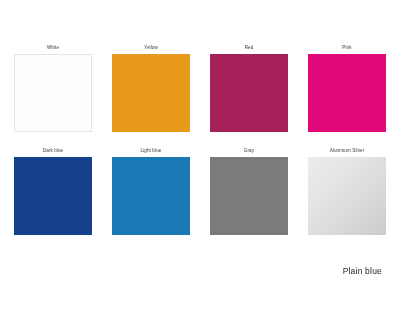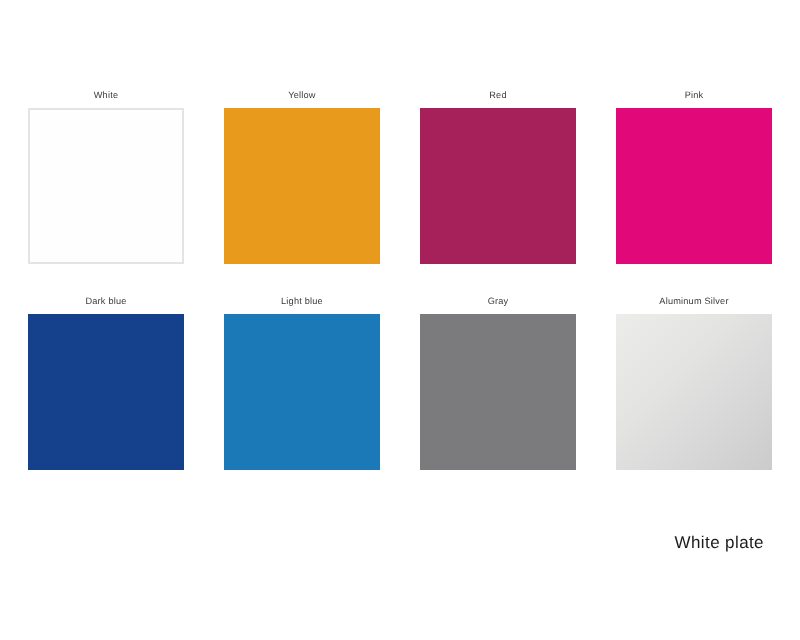--- a/index.html
+++ b/index.html
@@ -124,15 +124,15 @@
       <div class="swatch-chip chip-gray"></div>
     </div>
 
     <div class="swatch-cell">
       <div class="swatch-label">Aluminum Silver</div>
       <div class="swatch-chip chip-silver"></div>
     </div>
 
   </div>
 
-  <div class="figure-caption">White plate</div>
+  <div class="figure-caption">Plain blue</div>
 
 </div>
 
 </body></html>

